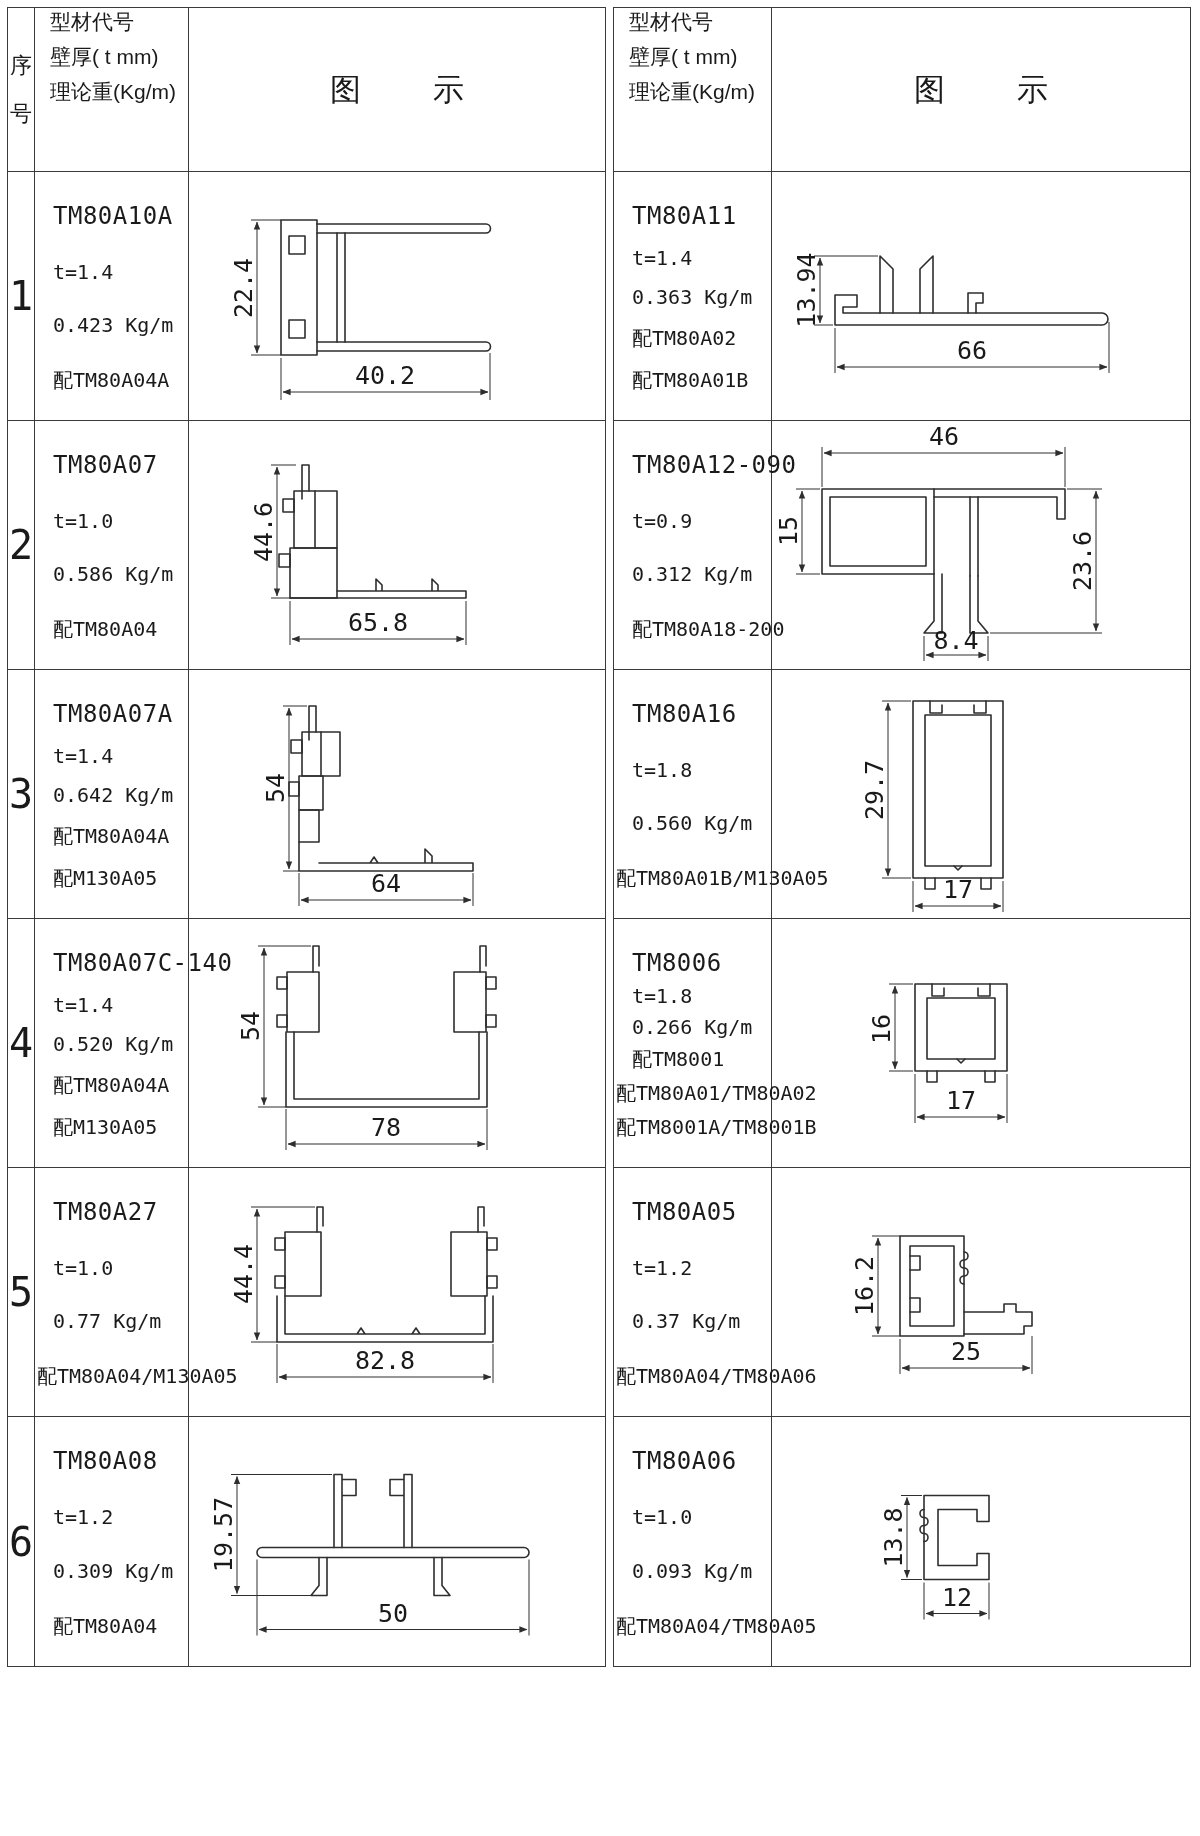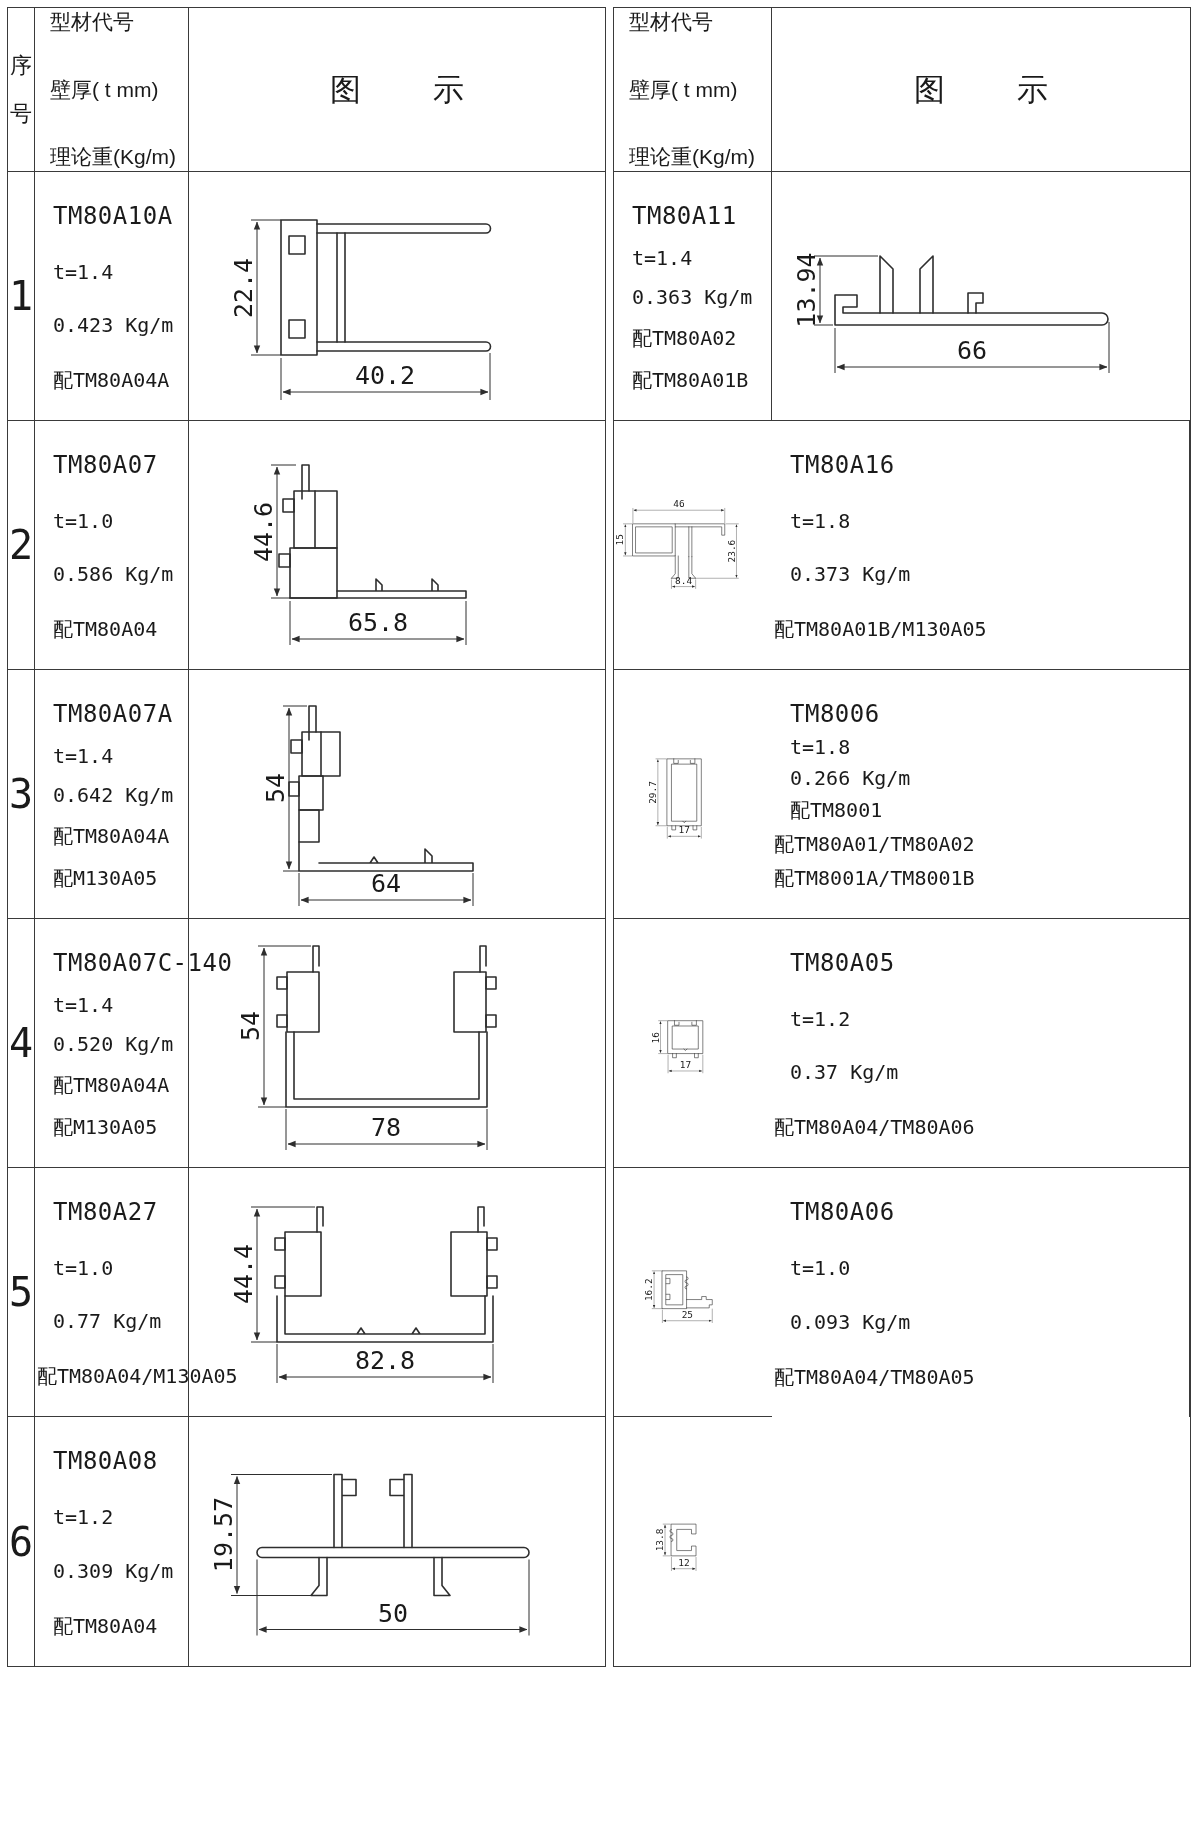--- a/index.html
+++ b/index.html
@@ -9,21 +9,21 @@
   .tables { position:absolute; left:7px; top:7px; display:flex; align-items:flex-start; }
   .tbl { display:grid; grid-template-rows:164px repeat(6, 249px); border:1.5px solid #3a3a3a; background:#fff; }
   .tbl-left  { grid-template-columns:27px 154px 416px; }
   .tbl-right { grid-template-columns:158px 418px; }
   .divider-gap { width:7px; }
   .cell { border-right:1px solid #3a3a3a; border-bottom:1px solid #3a3a3a; position:relative; background:#fff; }
   .last-col { border-right:none; }
   .last-row { border-bottom:none; }
 
   .h-seq { display:flex; flex-direction:column; align-items:center; justify-content:center; gap:18px; font-size:22px; }
-  .h-spec { display:flex; flex-direction:column; justify-content:space-between; gap:7px; padding-left:15px; font-size:21px; white-space:nowrap; }
+  .h-spec { display:flex; flex-direction:column; justify-content:flex-start; gap:7px; padding-left:15px; font-size:21px; white-space:nowrap; }
   .h-diag { display:flex; align-items:center; justify-content:center; gap:72px; font-size:31px; }
 
   .num { display:flex; align-items:center; justify-content:center; font-size:40px; font-family:"DejaVu Sans Mono", monospace; }
   .spec { display:flex; flex-direction:column; justify-content:space-between; padding:30px 0 26px 18px;
           font-family:"DejaVu Sans Mono", monospace; white-space:nowrap; overflow:visible; z-index:2; }
   .spec .code { font-size:24px; letter-spacing:.5px; }
   .spec .ln { font-size:20px; }
   .spec .long { margin-left:-16px; }
 
   .diag svg { display:block; width:100%; height:100%; }
@@ -242,20 +242,26 @@
           <path class="p" d="M161,141 V84 L148,97 V141"></path>
           <path class="p" d="M196,141 V121 H211 V131 H204 V141"></path>
           <path class="d" d="M106,84 H42 M61,153 H42 M63,156 V201 M337,150 V201"></path>
           <line class="d" x1="48" y1="86" x2="48" y2="151" marker-start="url(#ar)" marker-end="url(#ar)"></line>
           <line class="d" x1="65" y1="195" x2="335" y2="195" marker-start="url(#ar)" marker-end="url(#ar)"></line>
           <text class="dt" x="43" y="118" text-anchor="middle" transform="rotate(-90 43 118)">13.94</text>
           <text class="dt" x="200" y="187" text-anchor="middle">66</text>
         </svg>
       </div>
 
+      <div class="cell spec">
+        <span class="code">TM80A12-090</span>
+        <span class="ln">t=0.9</span>
+        <span class="ln">0.312 Kg/m</span>
+        <span class="ln">配TM80A18-200</span>
+      </div>
       <div class="cell diag last-col">
         <svg viewBox="0 0 418 248">
           <rect class="p" x="50" y="68" width="112" height="85"></rect>
           <rect class="p" x="58" y="76" width="96" height="69"></rect>
           <path class="p" d="M162,68 H293 V98 H285 V76 H162"></path>
           <path class="p" d="M198,76 V155 M206,76 V155"></path>
           <path class="p" d="M162,153 V200 L152,212 M170,153 V212 L152,212"></path>
           <path class="p" d="M206,155 V200 L216,212 M198,155 V212 L216,212"></path>
           <path class="d" d="M50,66 V26 M293,66 V26 M48,68 H24 M48,153 H24 M295,68 H330 M218,212 H330 M152,215 V240 M216,215 V240"></path>
           <line class="d" x1="52" y1="32" x2="291" y2="32" marker-start="url(#ar)" marker-end="url(#ar)"></line>
@@ -265,21 +271,21 @@
           <text class="dt" x="172" y="24" text-anchor="middle">46</text>
           <text class="dt" x="25" y="110" text-anchor="middle" transform="rotate(-90 25 110)">15</text>
           <text class="dt" x="319" y="140" text-anchor="middle" transform="rotate(-90 319 140)">23.6</text>
           <text class="dt" x="184" y="228" text-anchor="middle">8.4</text>
         </svg>
       </div>
 
       <div class="cell spec">
         <span class="code">TM80A16</span>
         <span class="ln">t=1.8</span>
-        <span class="ln">0.373 Kg/m</span>
+        <span class="ln">0.560 Kg/m</span>
         <span class="ln long">配TM80A01B/M130A05</span>
       </div>
       <div class="cell diag last-col">
         <svg viewBox="0 0 418 248">
           <rect class="p" x="141" y="31" width="90" height="177"></rect>
           <rect class="p" x="153" y="45" width="66" height="151"></rect>
           <path class="p" d="M158,31 v12 h12 v-8 M214,31 v12 h-12 v-8"></path>
           <path class="p" d="M153,208 v11 h10 v-11 M219,208 v11 h-10 v-11 M182,196 l4,4 4,-4"></path>
           <path class="d" d="M139,31 H110 M139,208 H110 M141,211 V242 M231,211 V242"></path>
           <line class="d" x1="116" y1="33" x2="116" y2="206" marker-start="url(#ar)" marker-end="url(#ar)"></line>

